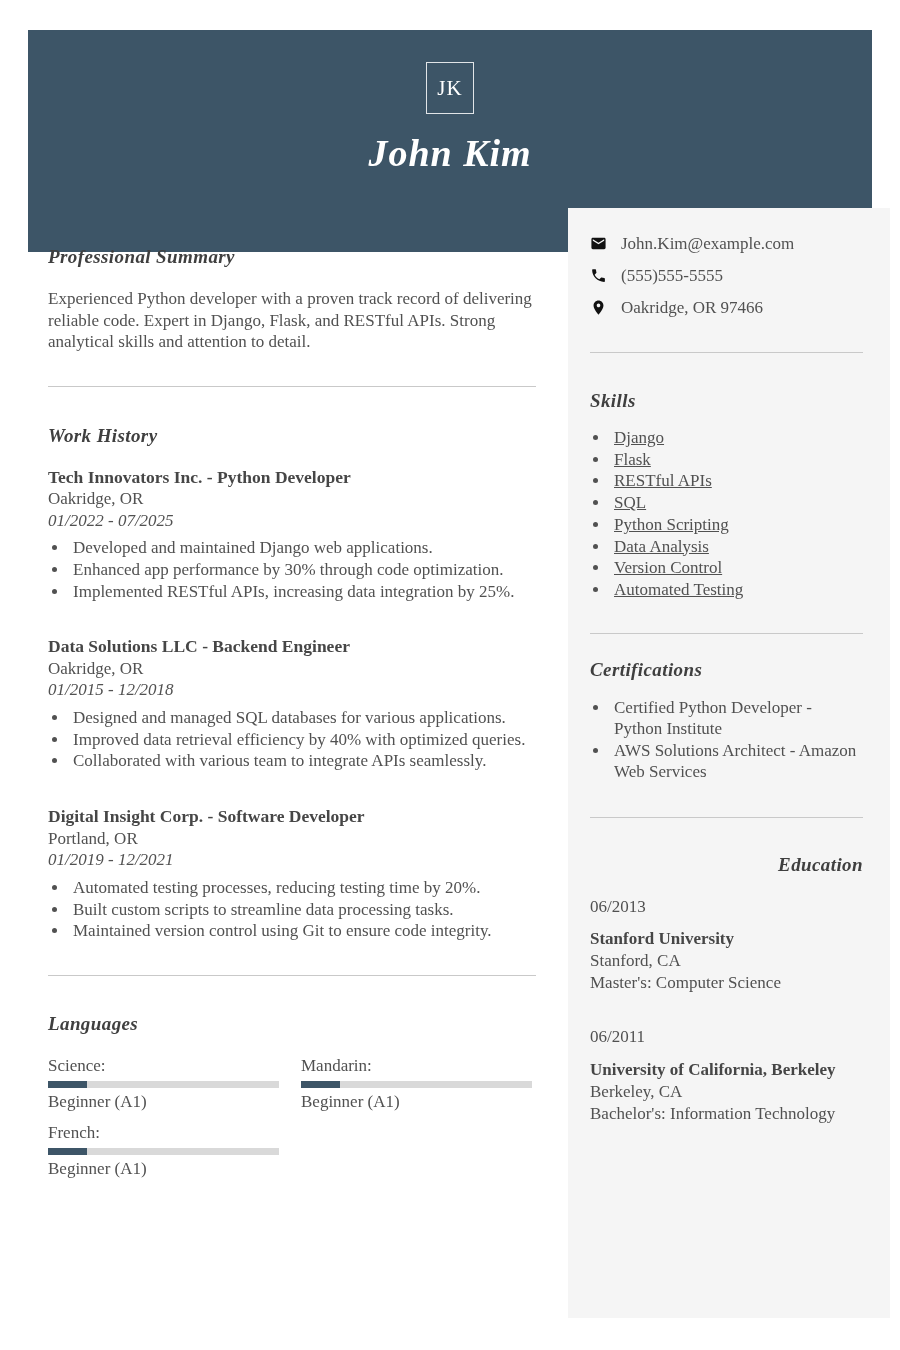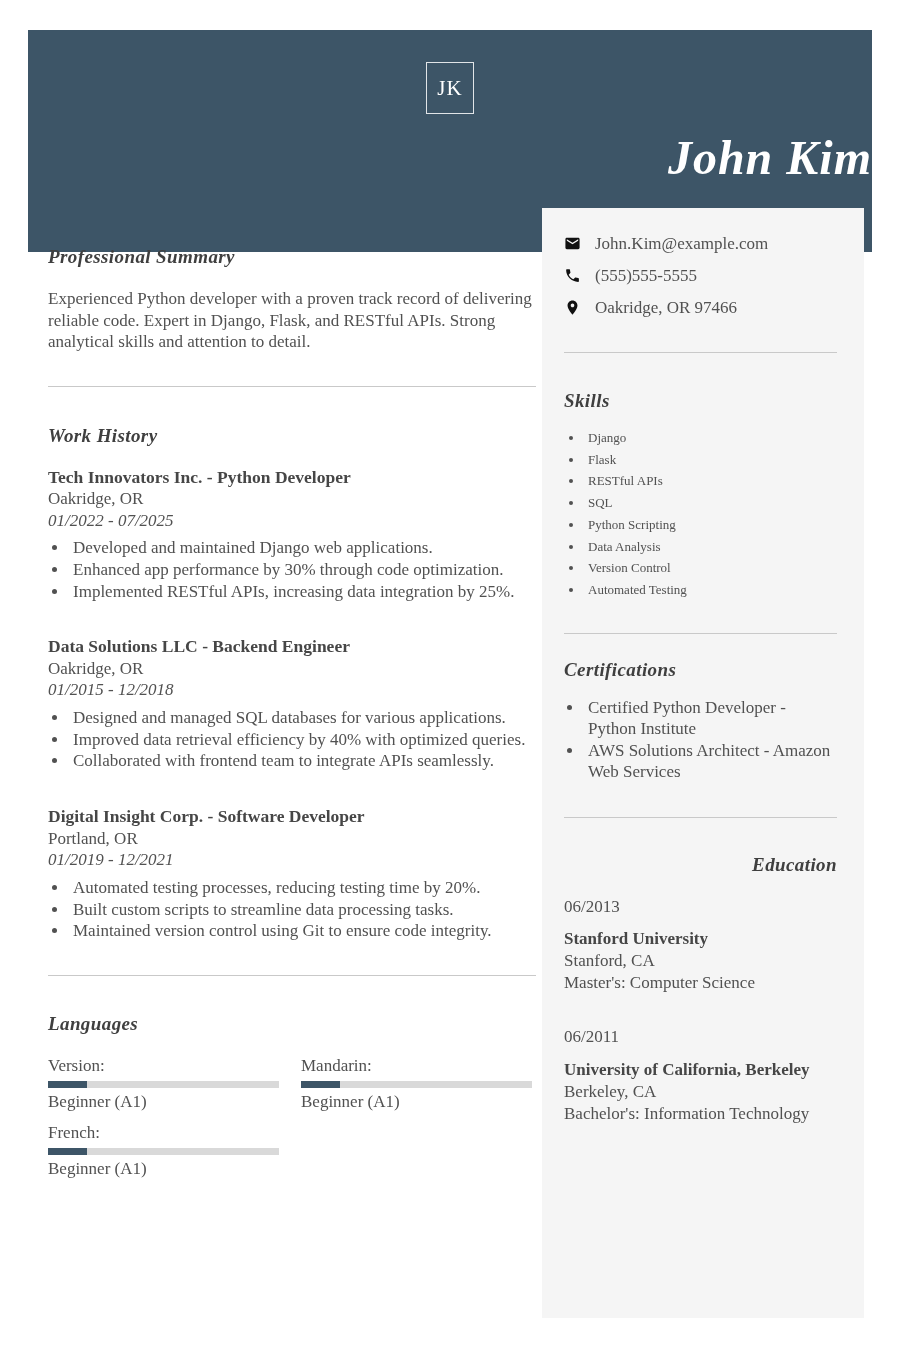--- a/index.html
+++ b/index.html
@@ -27,37 +27,36 @@
     border: 1px solid rgba(255,255,255,0.85);
     margin: 32px auto 0;
     display: flex; align-items: center; justify-content: center;
     color: #ffffff;
     font-size: 21px;
     letter-spacing: 1px;
   }
   .name {
     margin: 20px 0 0;
     color: var(--name-text, #ffffff);
-    font-size: 48px;
+    font-size: 38px;
     font-style: italic;
     font-weight: bold;
     letter-spacing: 1px;
     line-height: 1;
-    text-align: right;
   }
 
   
   .left-col {
     position: absolute;
     left: 48px; top: 208px;
     width: 488px;
   }
   .sidebar {
     position: absolute;
-    left: 542px; top: 208px;
+    left: 568px; top: 208px;
     width: 322px; height: 1110px;
     background: var(--sidebar-bg, #f5f5f5);
     padding: 26px 27px 0 22px;
   }
 
   .section-title {
     font-size: 19px;
     font-style: italic;
     font-weight: bold;
     color: var(--heading-text, #3f3f3f);
@@ -127,21 +126,21 @@
   }
   .contact-icon { flex: 0 0 auto; width: 17px; height: 17px; }
   .contact-icon svg { display: block; width: 17px; height: 17px; fill: var(--icon, #111111); }
   .side-rule {
     border: none;
     border-top: 1px solid var(--divider, #c9c9c9);
   }
   .rule-contact { margin: 35px 0 0; }
   .skills-title { margin-top: 36px; }
   .skills-list { margin: 14px 0 0; padding-left: 20px; }
-  .skills-list li { font-size: 13px; line-height: 21.7px; padding-left: 4px; }
+  .skills-list li { font-size: 17px; line-height: 21.7px; padding-left: 4px; text-decoration: underline; }
   .rule-skills { margin: 32px 0 0; }
   .certs-title { margin-top: 24px; }
   .certs-list { margin: 15px 0 0; padding-left: 20px; }
   .certs-list li { font-size: 17px; line-height: 21.5px; padding-left: 4px; }
   .rule-certs { margin: 34px 0 0; }
   .edu-title { margin-top: 35px; text-align: right; }
   .edu-entry { margin-top: 19px; font-size: 17px; line-height: 21.7px; }
   .edu-entry + .edu-entry { margin-top: 33px; }
   .edu-school { font-weight: bold; color: #464646; margin-top: 11px; }
 </style>
@@ -180,21 +179,21 @@
         </ul>
       </div>
 
       <div class="job">
         <h3 class="job-title">Data Solutions LLC - Backend Engineer</h3>
         <div class="job-location">Oakridge, OR</div>
         <div class="job-dates">01/2015 - 12/2018</div>
         <ul class="bullet-list">
           <li>Designed and managed SQL databases for various applications.</li>
           <li>Improved data retrieval efficiency by 40% with optimized queries.</li>
-          <li>Collaborated with frontend team to integrate APIs seamlessly.</li>
+          <li>Collaborated with various team to integrate APIs seamlessly.</li>
         </ul>
       </div>
 
       <div class="job">
         <h3 class="job-title">Digital Insight Corp. - Software Developer</h3>
         <div class="job-location">Portland, OR</div>
         <div class="job-dates">01/2019 - 12/2021</div>
         <ul class="bullet-list">
           <li>Automated testing processes, reducing testing time by 20%.</li>
           <li>Built custom scripts to streamline data processing tasks.</li>
@@ -203,21 +202,21 @@
       </div>
     </section>
 
     <hr class="rule">
 
     <section class="lang-section">
       <h2 class="section-title">Languages</h2>
       <div class="lang-grid">
 
         <div class="lang">
-          <div class="lang-name">Version:</div>
+          <div class="lang-name">Science:</div>
           <div class="bar">
             <div class="bar-fill" style="width: 17%;"></div>
           </div>
           <div class="lang-level">Beginner (A1)</div>
         </div>
 
         <div class="lang">
           <div class="lang-name">Mandarin:</div>
           <div class="bar">
             <div class="bar-fill" style="width: 17%;"></div>

